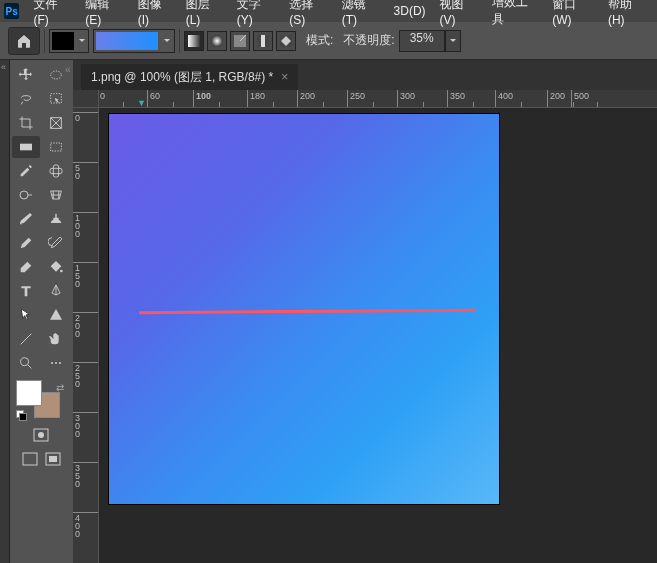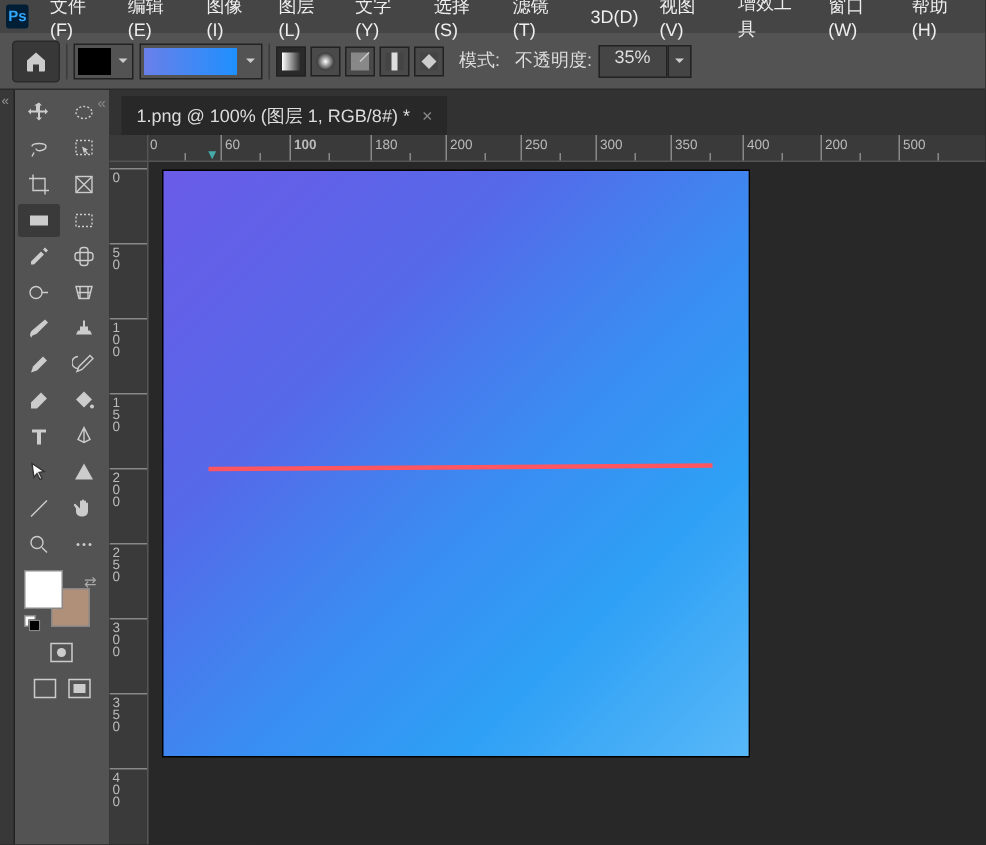--- a/index.html
+++ b/index.html
@@ -360,21 +360,21 @@
           </div>
           <div class="rtick-h" style="left: 348px;">
             <span>350</span>
           </div>
           <div class="rtick-h" style="left: 396px;">
             <span>400</span>
           </div>
           <div class="rtick-h" style="left: 448px;">
             <span>200</span>
           </div>
-          <div class="rtick-h" style="left: 500px;">
+          <div class="rtick-h" style="left: 472px;">
             <span>500</span>
           </div>
         </div>
       <div class="ruler-v">
           <div class="rtick-v" style="top: 4px;">
             <span class="h" style="white-space: pre; line-height: 8px;">0</span>
           </div>
           <div class="rtick-v" style="top: 54px;">
             <span class="h" style="white-space: pre; line-height: 8px;">5
 0</span>

